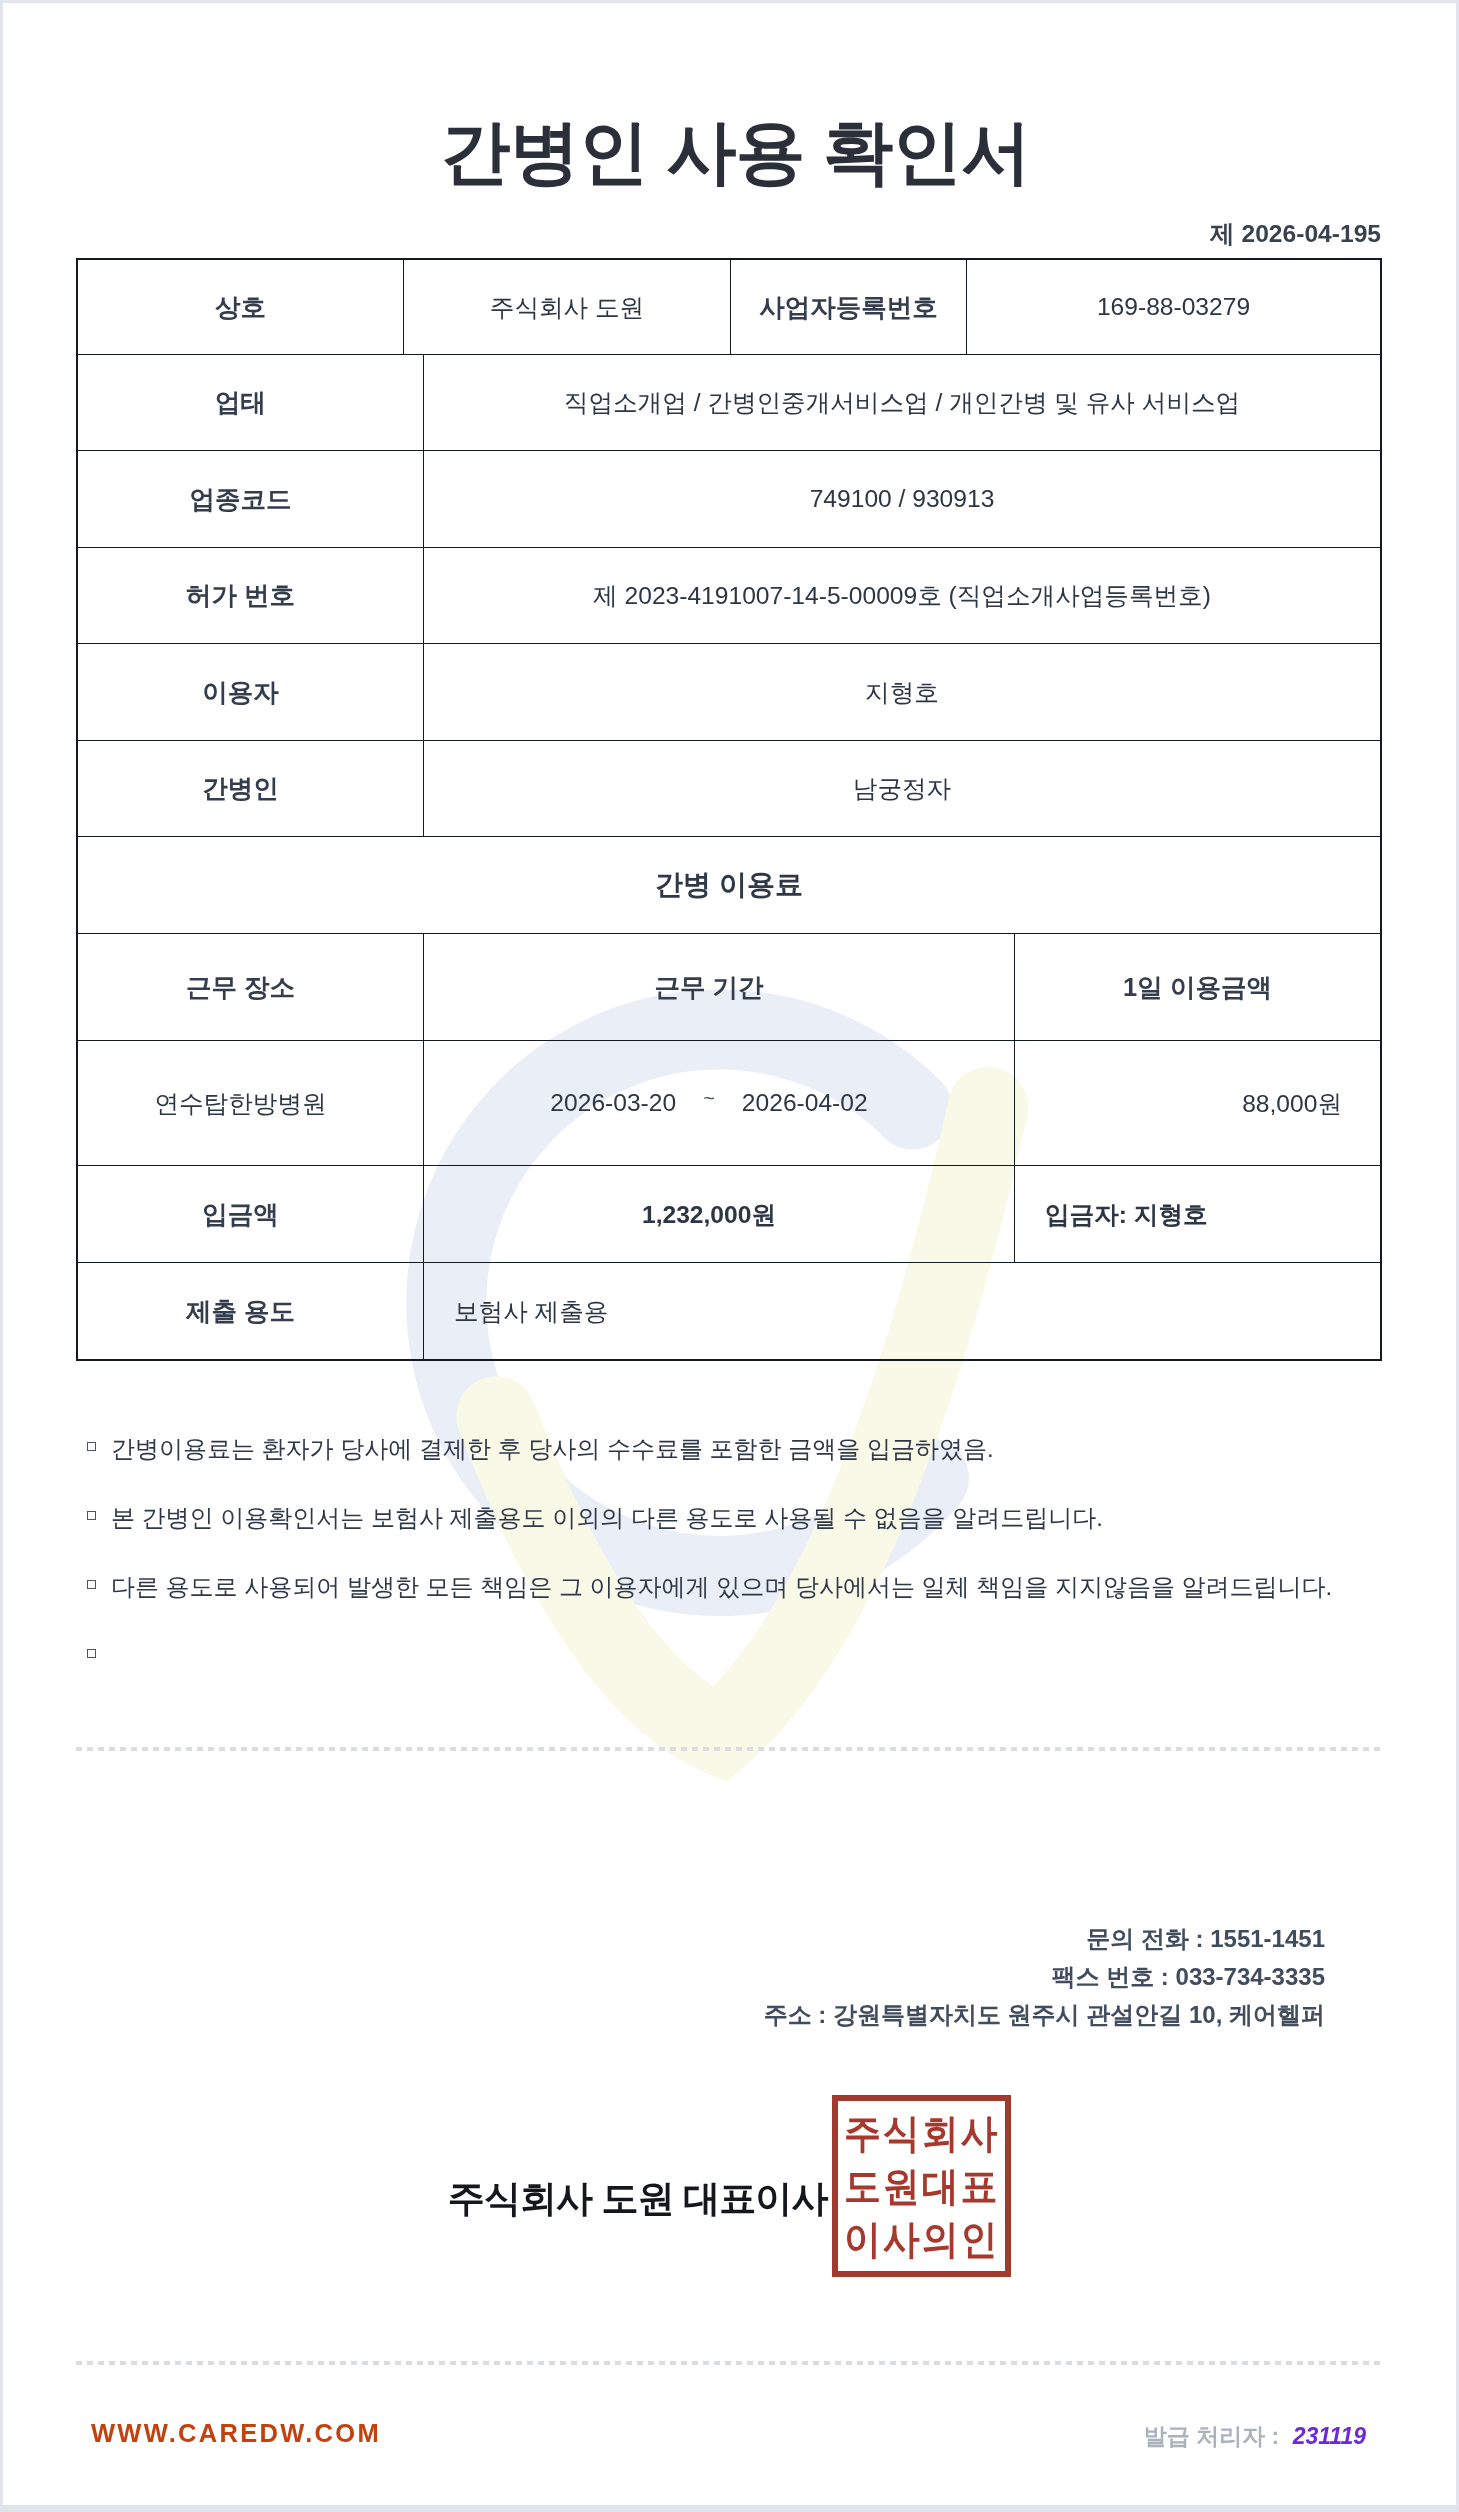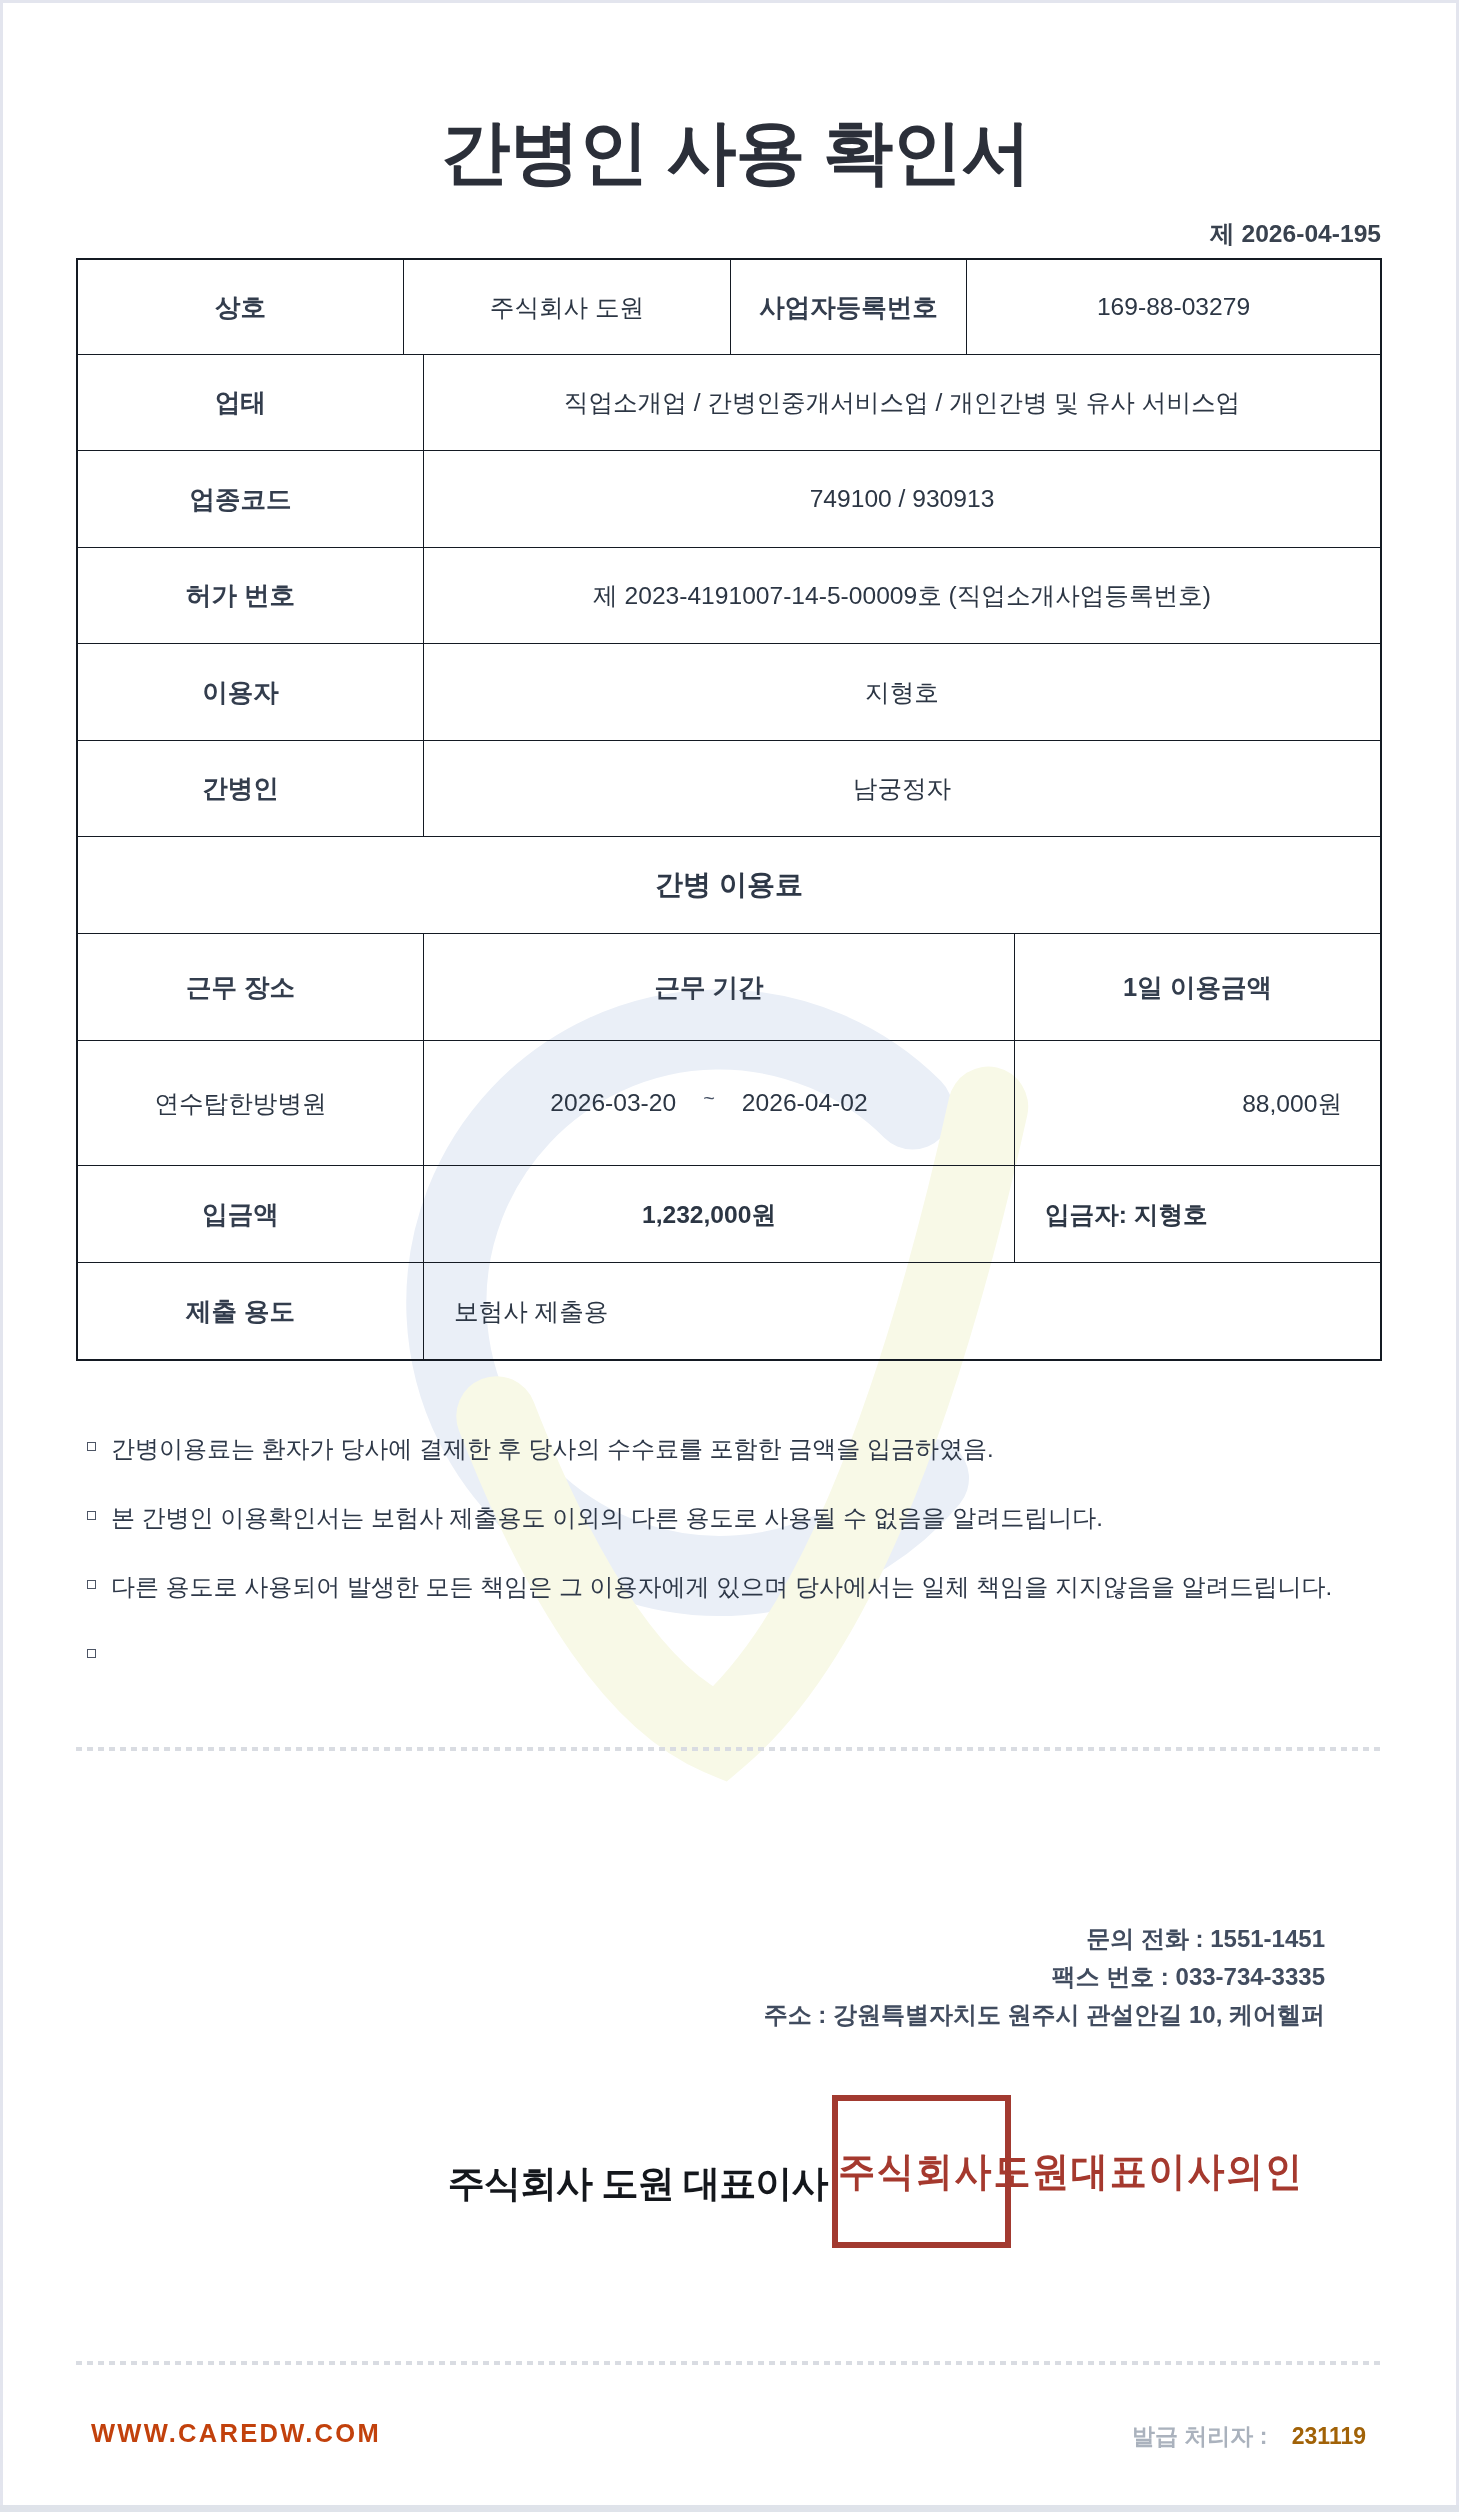--- a/index.html
+++ b/index.html
@@ -81,39 +81,39 @@
     font-size:24px;font-weight:600;color:#414c5f;line-height:38px;
   }
 
   
   .sig-row{
     position:absolute;left:0;top:2095px;width:100%;
     display:flex;justify-content:center;align-items:center;gap:4.6px;
   }
   .sig-text{font-size:37px;font-weight:800;color:#14171c;letter-spacing:-0.9px;position:relative;top:12.8px;}
   .stamp{
-    width:179px;height:153px;border:6.4px solid #a23a30;box-sizing:border-box;
-    display:flex;flex-direction:row;justify-content:flex-start;align-items:center;
+    width:179px;height:182px;border:6.4px solid #a23a30;box-sizing:border-box;
+    display:flex;flex-direction:column;justify-content:center;align-items:center;
     background:transparent;
   }
   .stamp-line{
     font-size:37px;font-weight:900;color:#a5392e;line-height:53px;
     letter-spacing:1.8px;transform:scaleY(1.08);filter:blur(0.4px);white-space:nowrap;
   }
 
   
   .footer-site{
     position:absolute;left:91px;top:2419px;
     font-size:25.5px;font-weight:700;letter-spacing:2.3px;color:#c2410c;
   }
   .footer-issuer{
     position:absolute;right:93px;top:2421px;font-size:23px;font-weight:700;
   }
   .issuer-label{color:#aab2bd;}
-  .issuer-value{color:#a16207;margin-left:18px;}
+  .issuer-value{color:#6d28d9;margin-left:7px;font-style:italic;}
 </style>
 </head>
 <body>
 
 <svg class="watermark" width="1459" height="2512" viewBox="0 0 1602 2758" xmlns="http://www.w3.org/2000/svg">
   <path d="M 1002 1218 A 300 300 0 1 0 1020 1623" fill="none" stroke="#eaeff7" stroke-width="88" stroke-linecap="round"></path>
   <path d="M 545 1555 Q 660 1850 790 1905 Q 965 1755 1085 1215" fill="none" stroke="#f8f9e7" stroke-width="88" stroke-linecap="round"></path>
 </svg>
 
 <div class="content">

